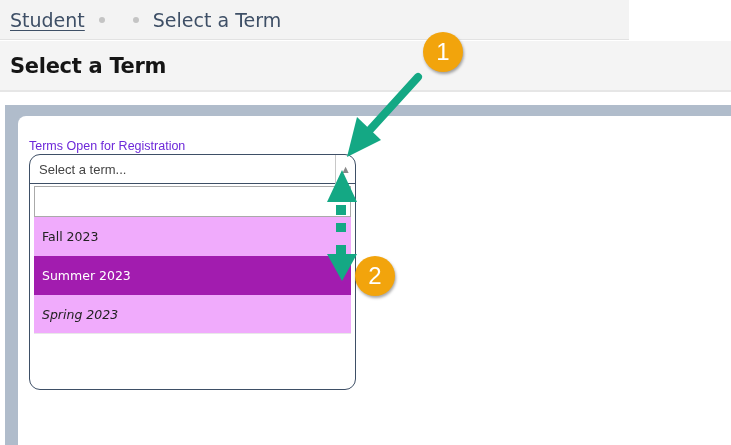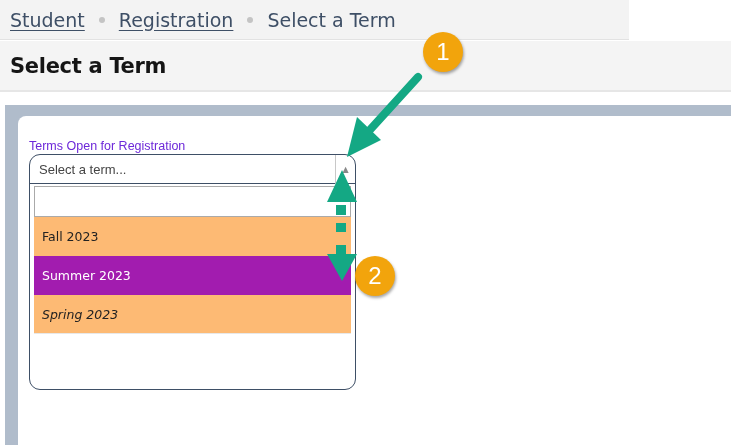--- a/index.html
+++ b/index.html
@@ -53,41 +53,40 @@
     display: flex; align-items: center; justify-content: center;
     color: #888; font-size: 8px;
   }
   .search-input {
     position: absolute; left: 4px; top: 31px; width: 317px; height: 31px;
     border: 1px solid #aaa; background: #fff; outline: none;
   }
   .options { position: absolute; left: 4px; top: 62px; width: 317px; }
   .option {
     height: 39px; display: flex; align-items: center; padding-left: 8px;
-    font-size: 12.5px; color: #222; background: #fdba74;
+    font-size: 12.5px; color: #222; background: #f0abfc;
   }
   .option.highlight { background: #a21caf; color: #ffffff; }
   .option:last-child { border-bottom: 1px solid #e8e8e8; font-style: italic; }
 
   .annot { position: absolute; pointer-events: none; }
   .badge {
     position: absolute; width: 40px; height: 40px; border-radius: 50%;
     background: #f2a40c; color: #fff; font-size: 24px;
     display: flex; align-items: center; justify-content: center;
     box-shadow: 1px 2px 3px rgba(0,0,0,0.35);
     font-family: "Liberation Sans", sans-serif;
   }
 </style>
 </head>
 <body>
 
 <div class="breadcrumb">
   <a href="#">Student</a>
   <span class="sep"></span>
-  <a href="#">Registration</a>
   <span class="sep"></span>
   <span class="current">Select a Term</span>
 </div>
 
 <div class="title-bar">
   <h1>Select a Term</h1>
 </div>
 
 <div class="panel-frame"></div>
 <div class="panel"></div>

